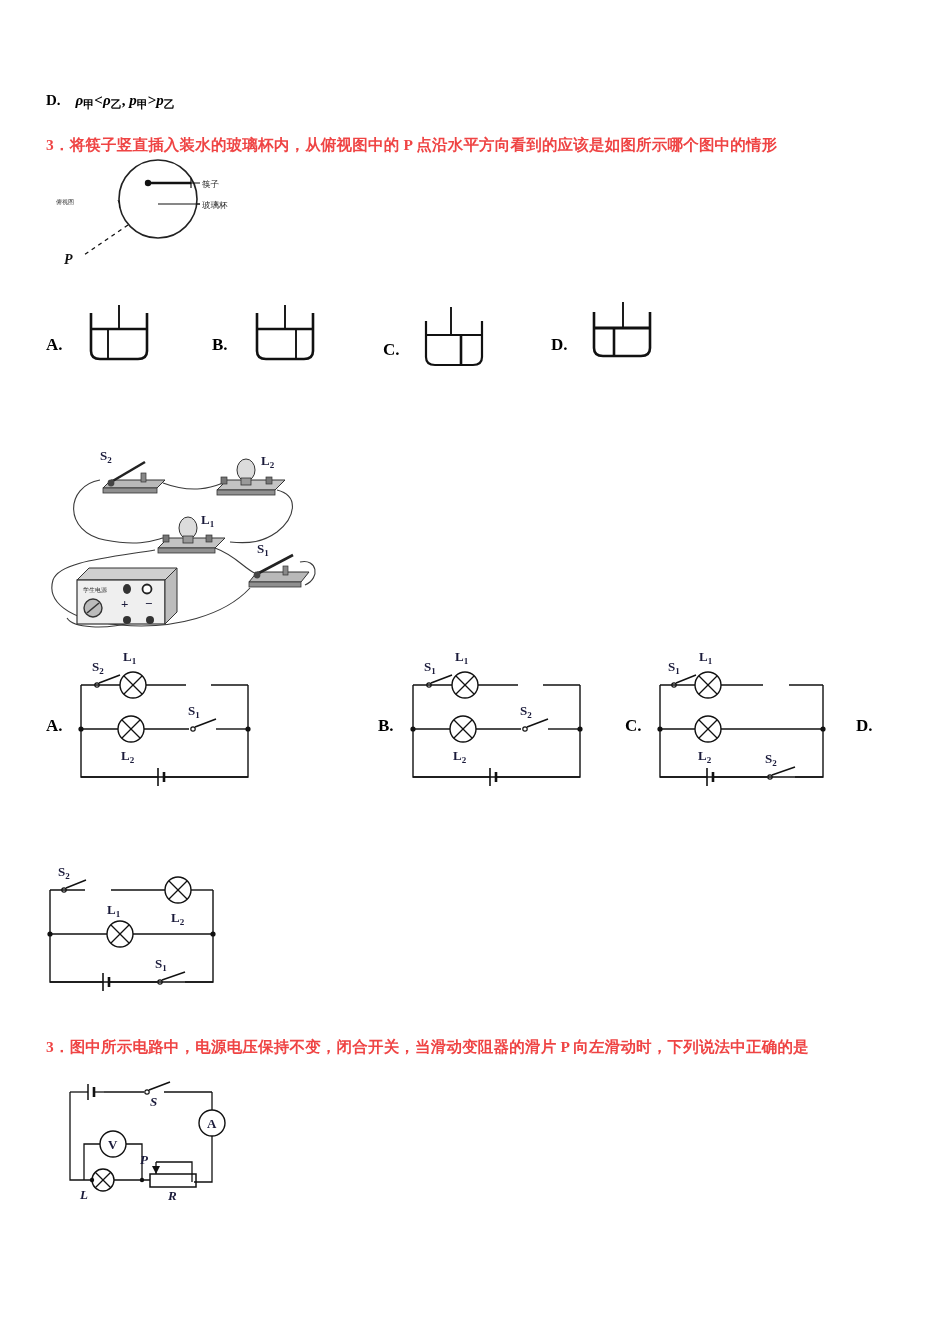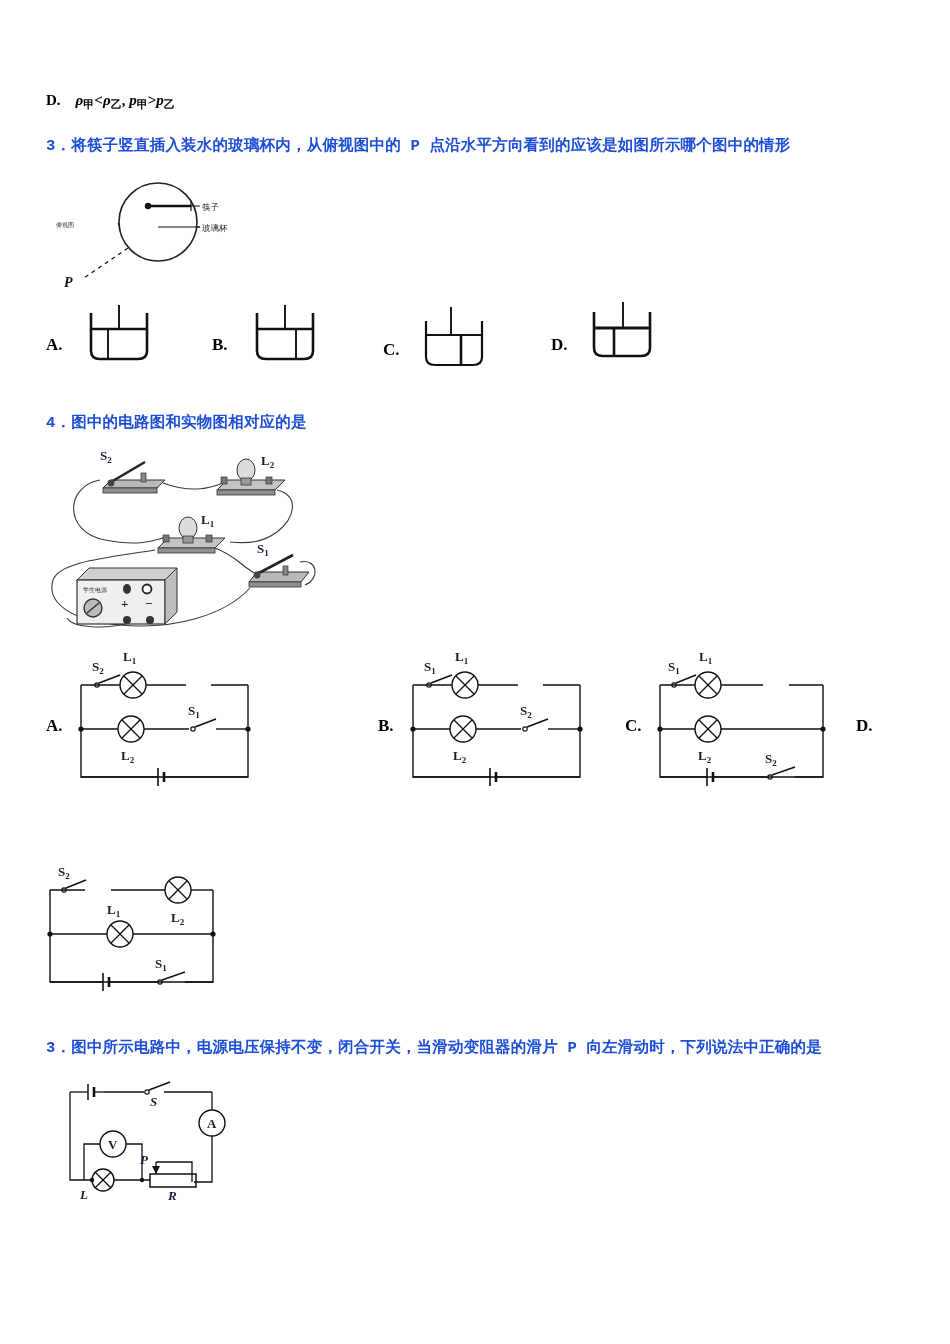--- a/index.html
+++ b/index.html
@@ -9,26 +9,26 @@
     background:#ffffff;
     font-family:"Liberation Serif","DejaVu Serif",serif;
     color:#000;
     position:relative;
     overflow:hidden;
   }
   .page{position:relative;width:916px;height:1344px;}
 
   .qtext{
     position:absolute;
-    font-family:Liberation Mono, monospace;
+    font-family:Liberation Serif, serif;
     font-weight:700;
     font-size:15.5px;
     letter-spacing:0.2px;
     white-space:nowrap;
-    color:#1d4ed8;
+    color:#ef4444;
   }
   .optline{
     position:absolute;
     font-family:"Liberation Serif","DejaVu Serif",serif;
     font-weight:700;
     font-size:15px;
     white-space:nowrap;
   }
   .optline .sub{font-size:11px;vertical-align:-0.25em;font-weight:700;}
   .opt-letter{
@@ -70,21 +70,21 @@
 <div class="page">
 
   <div class="optline" style="left:46px;top:92px;">
     <span>D.</span>
     &nbsp;&nbsp;
     <span style="font-style:italic;">ρ</span><span class="sub">甲</span><span>&lt;</span><span style="font-style:italic;">ρ</span><span class="sub">乙</span><span>,</span>&nbsp;<span style="font-style:italic;">p</span><span class="sub">甲</span><span>&gt;</span><span style="font-style:italic;">p</span><span class="sub">乙</span>
   </div>
 
   <div class="qtext" style="left:46px;top:135px;">3．将筷子竖直插入装水的玻璃杯内，从俯视图中的 P 点沿水平方向看到的应该是如图所示哪个图中的情形</div>
 
-  <div class="fig" style="left:40px;top:175px;text-align:center;">
+  <div class="fig" style="left:40px;top:152px;text-align:center;">
     <svg width="240" height="120" viewBox="0 0 240 120">
       <circle cx="118" cy="47" r="39" fill="none" stroke="#222" stroke-width="1.6"></circle>
 
       <circle cx="108" cy="31" r="3.2" fill="#111"></circle>
       <line x1="108" y1="31" x2="151" y2="31" stroke="#111" stroke-width="2.4"></line>
       <line x1="151" y1="26" x2="151" y2="36" stroke="#111" stroke-width="1.2"></line>
       <line x1="151" y1="31" x2="160" y2="31" stroke="#111" stroke-width="1"></line>
       <text class="cn" x="162" y="35">筷子</text>
 
       <line x1="157" y1="52" x2="160" y2="52" stroke="#111" stroke-width="1"></line>
@@ -132,21 +132,20 @@
   <div class="opt-letter" style="left:551px;top:335px;">D.</div>
   <div class="fig" style="left:586px;top:302px;">
     <svg width="72" height="62" viewBox="0 0 72 62">
       <path d="M8,10 L8,46 Q8,54 17,54 L55,54 Q64,54 64,46 L64,10" fill="none" stroke="#111" stroke-width="2.6"></path>
       <line x1="8" y1="26" x2="64" y2="26" stroke="#111" stroke-width="2.8"></line>
       <line x1="37" y1="0" x2="37" y2="26" stroke="#111" stroke-width="1.9"></line>
       <line x1="28" y1="26" x2="28" y2="54" stroke="#111" stroke-width="2.6"></line>
     </svg>
   </div>
 
-  <div class="qtext" style="left:46px;top:412px;">4．图中的电路图和实物图相对应的是</div>
 
   <div class="fig" style="left:45px;top:440px;">
     <svg width="310" height="205" viewBox="0 0 310 205">
       <g fill="none" stroke="#3a3a3a" stroke-width="1.1">
 
         <path d="M55,40 C20,46 18,92 60,100 C95,107 110,100 118,98"></path>
         <path d="M118,43 C150,55 170,46 178,43"></path>
         <path d="M232,50 C255,56 250,78 232,92 C218,102 205,104 185,102"></path>
         <path d="M170,108 C192,116 200,130 212,134"></path>
         <path d="M255,122 C272,118 276,138 260,145"></path>

